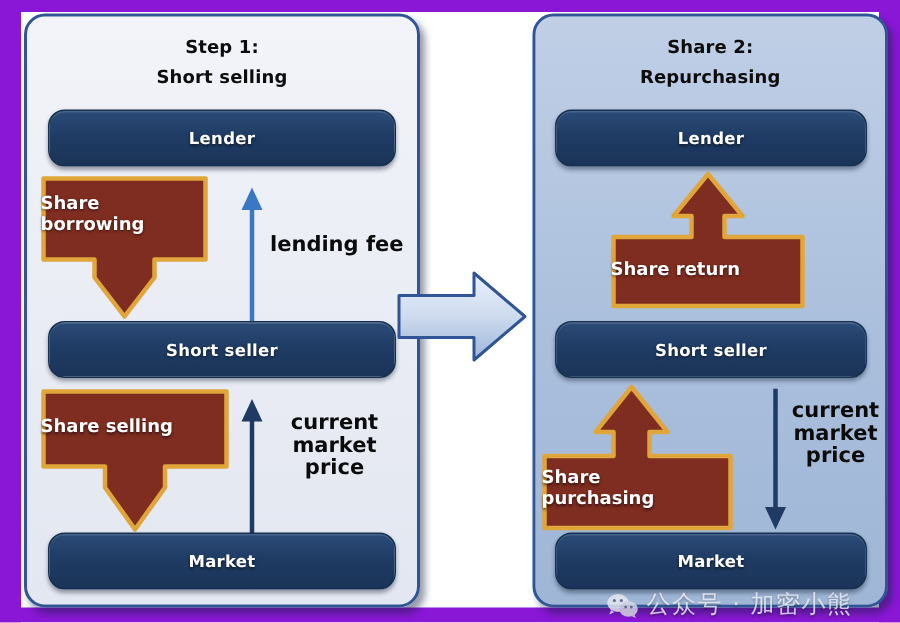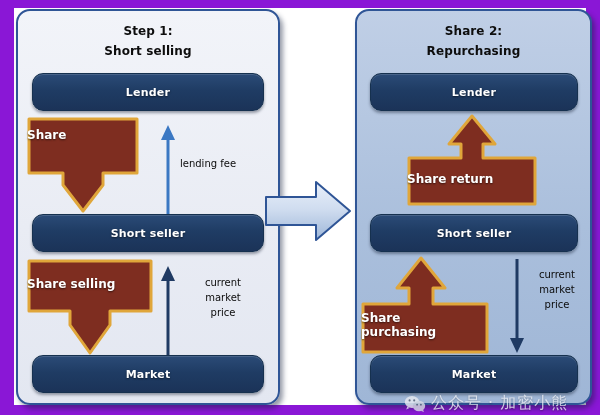--- a/index.html
+++ b/index.html
@@ -100,22 +100,22 @@
   }
 
   
   .line-arrow { position: absolute; }
   .line-arrow svg { display: block; }
 
   
   .caption {
     position: absolute;
     color: #0b0b0b;
-    font-weight: normal;
-    font-size: 10px;
+    font-weight: bold;
+    font-size: 14px;
     line-height: 15px;
   }
   .caption.center { text-align: center; }
 
   
   .mid-arrow { position: absolute; left: 264px; top: 180px; }
 
   
   .watermark {
     position: absolute;
@@ -156,20 +156,21 @@
     <div class="role-box" style="left:14px; top:62px; width:232px; height:38px;">
       <span>Lender</span>
     </div>
 
     <div class="block-arrow" style="left:9px; top:106px; width:112px; height:96px;">
       <svg width="112" height="96" viewBox="0 0 112 96">
         <path d="M2 2 H110 V56 H76 V68 L56 94 L36 68 V56 H2 Z" fill="#7e2d20" stroke="#e0a63a" stroke-width="3" stroke-linejoin="round"></path>
       </svg>
       <div class="ba-label" style="top:11px;">
         <div>Share</div>
+        <div>borrowing</div>
       </div>
     </div>
 
     <div class="line-arrow" style="left:140px; top:112px; width:20px; height:92px;">
       <svg width="20" height="92" viewBox="0 0 20 92">
         <line x1="10" y1="92" x2="10" y2="14" stroke="#3b78c3" stroke-width="3"></line>
         <path d="M10 2 L17 17 H3 Z" fill="#3b78c3"></path>
       </svg>
     </div>
     <div class="caption" style="left:162px; top:145px; width:96px;">lending fee</div>

